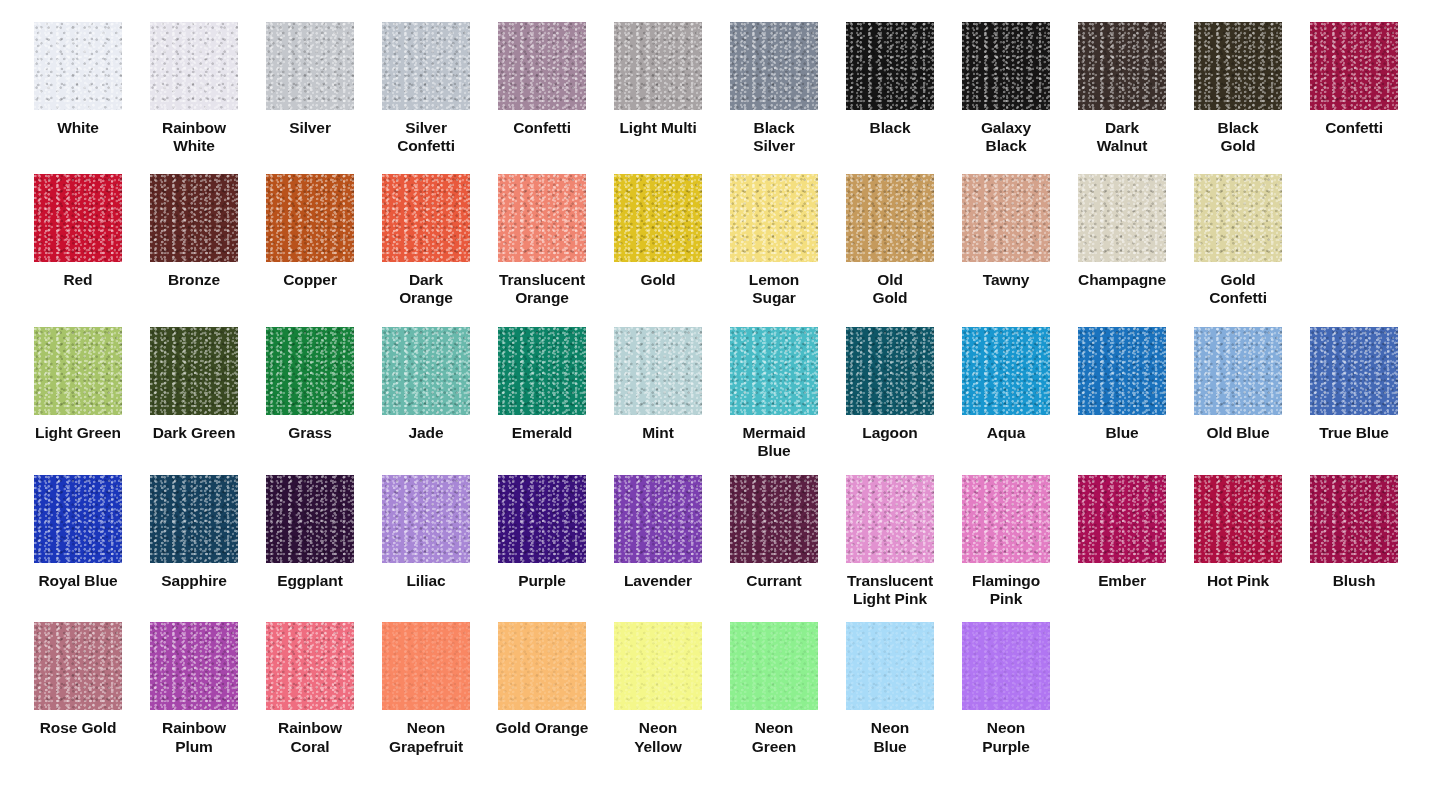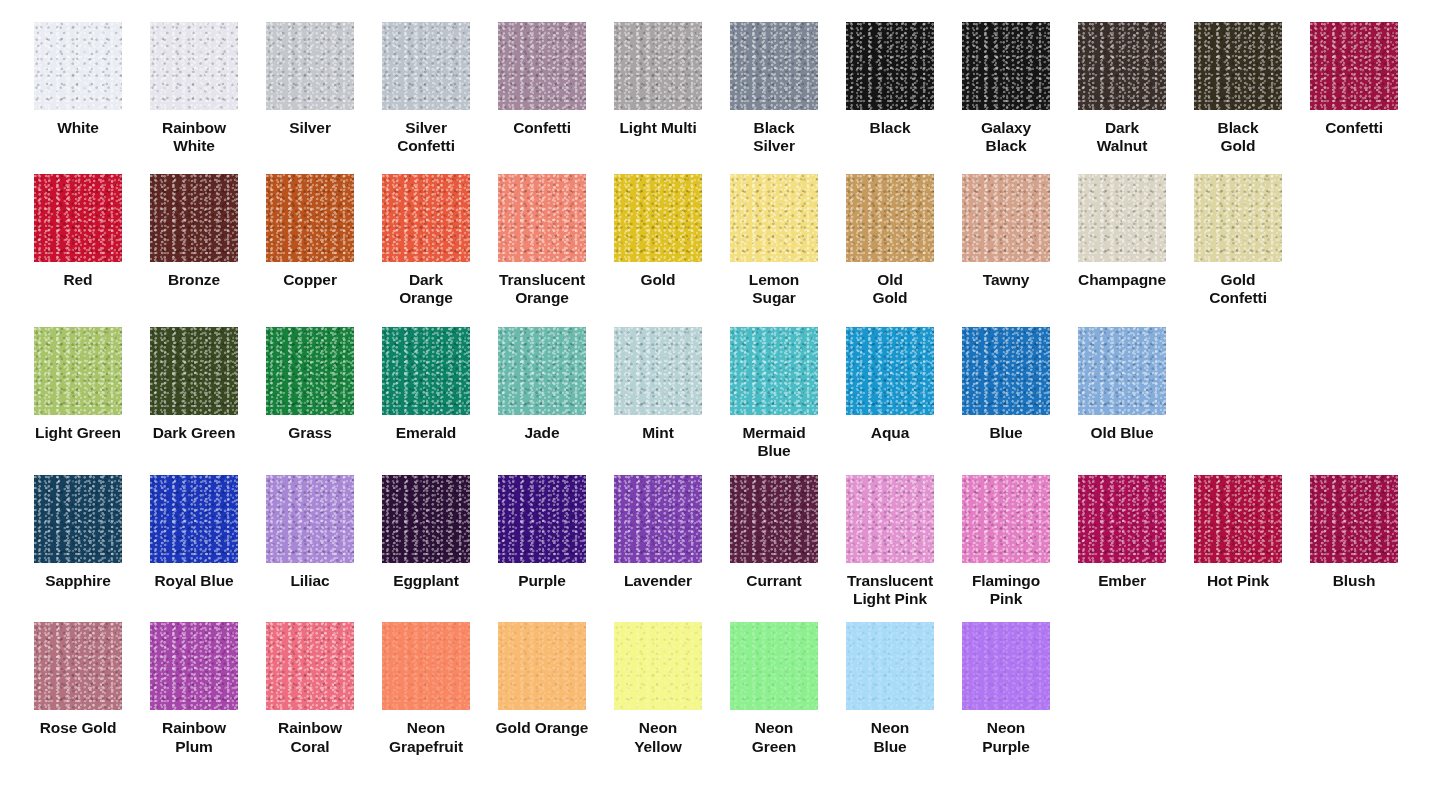--- a/index.html
+++ b/index.html
@@ -190,65 +190,73 @@
       </div>
       <div class="swatch-cell">
         <div class="swatch-chip" style="background-color: rgb(58, 74, 34);"></div>
         <div class="swatch-label">Dark Green</div>
       </div>
       <div class="swatch-cell">
         <div class="swatch-chip" style="background-color: rgb(21, 129, 58);"></div>
         <div class="swatch-label">Grass</div>
       </div>
       <div class="swatch-cell">
+        <div class="swatch-chip" style="background-color: rgb(105, 185, 172);"></div>
+        <div class="swatch-label">Jade</div>
+      </div>
+      <div class="swatch-cell">
         <div class="swatch-chip" style="background-color: rgb(12, 131, 102);"></div>
         <div class="swatch-label">Emerald</div>
-      </div>
-      <div class="swatch-cell">
-        <div class="swatch-chip" style="background-color: rgb(105, 185, 172);"></div>
-        <div class="swatch-label">Jade</div>
       </div>
       <div class="swatch-cell">
         <div class="swatch-chip" style="background-color: rgb(183, 210, 213);"></div>
         <div class="swatch-label">Mint</div>
       </div>
       <div class="swatch-cell">
         <div class="swatch-chip" style="background-color: rgb(73, 188, 198);"></div>
         <div class="swatch-label">Mermaid
 Blue</div>
       </div>
       <div class="swatch-cell">
+        <div class="swatch-chip" style="background-color: rgb(14, 86, 102);"></div>
+        <div class="swatch-label">Lagoon</div>
+      </div>
+      <div class="swatch-cell">
         <div class="swatch-chip" style="background-color: rgb(24, 151, 207);"></div>
         <div class="swatch-label">Aqua</div>
       </div>
       <div class="swatch-cell">
         <div class="swatch-chip" style="background-color: rgb(26, 114, 189);"></div>
         <div class="swatch-label">Blue</div>
       </div>
       <div class="swatch-cell">
         <div class="swatch-chip" style="background-color: rgb(132, 173, 219);"></div>
         <div class="swatch-label">Old Blue</div>
       </div>
+      <div class="swatch-cell">
+        <div class="swatch-chip" style="background-color: rgb(68, 105, 181);"></div>
+        <div class="swatch-label">True Blue</div>
+      </div>
     </div>
     <div class="swatch-row row-4" style="margin-bottom: 14px;">
+      <div class="swatch-cell">
+        <div class="swatch-chip" style="background-color: rgb(27, 54, 187);"></div>
+        <div class="swatch-label">Royal Blue</div>
+      </div>
       <div class="swatch-cell">
         <div class="swatch-chip" style="background-color: rgb(22, 65, 94);"></div>
         <div class="swatch-label">Sapphire</div>
       </div>
       <div class="swatch-cell">
-        <div class="swatch-chip" style="background-color: rgb(27, 54, 187);"></div>
-        <div class="swatch-label">Royal Blue</div>
+        <div class="swatch-chip" style="background-color: rgb(46, 17, 56);"></div>
+        <div class="swatch-label">Eggplant</div>
       </div>
       <div class="swatch-cell">
         <div class="swatch-chip" style="background-color: rgb(168, 135, 214);"></div>
         <div class="swatch-label">Liliac</div>
-      </div>
-      <div class="swatch-cell">
-        <div class="swatch-chip" style="background-color: rgb(46, 17, 56);"></div>
-        <div class="swatch-label">Eggplant</div>
       </div>
       <div class="swatch-cell">
         <div class="swatch-chip" style="background-color: rgb(58, 17, 124);"></div>
         <div class="swatch-label">Purple</div>
       </div>
       <div class="swatch-cell">
         <div class="swatch-chip" style="background-color: rgb(123, 63, 176);"></div>
         <div class="swatch-label">Lavender</div>
       </div>
       <div class="swatch-cell">

